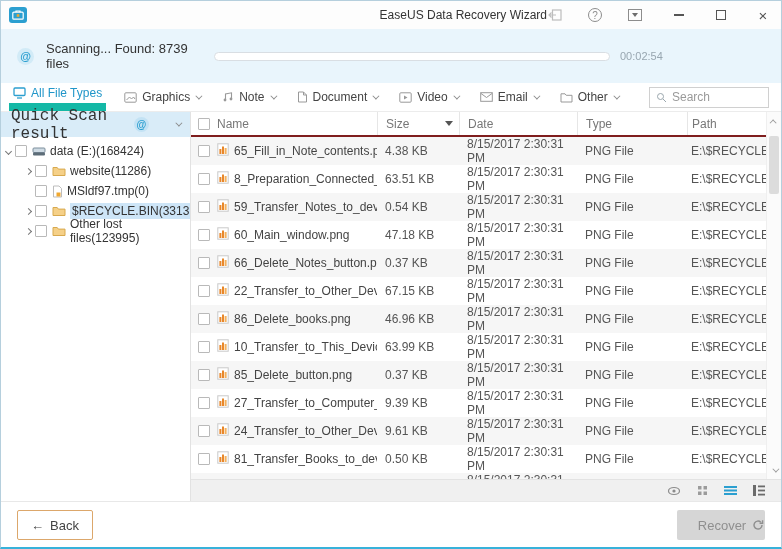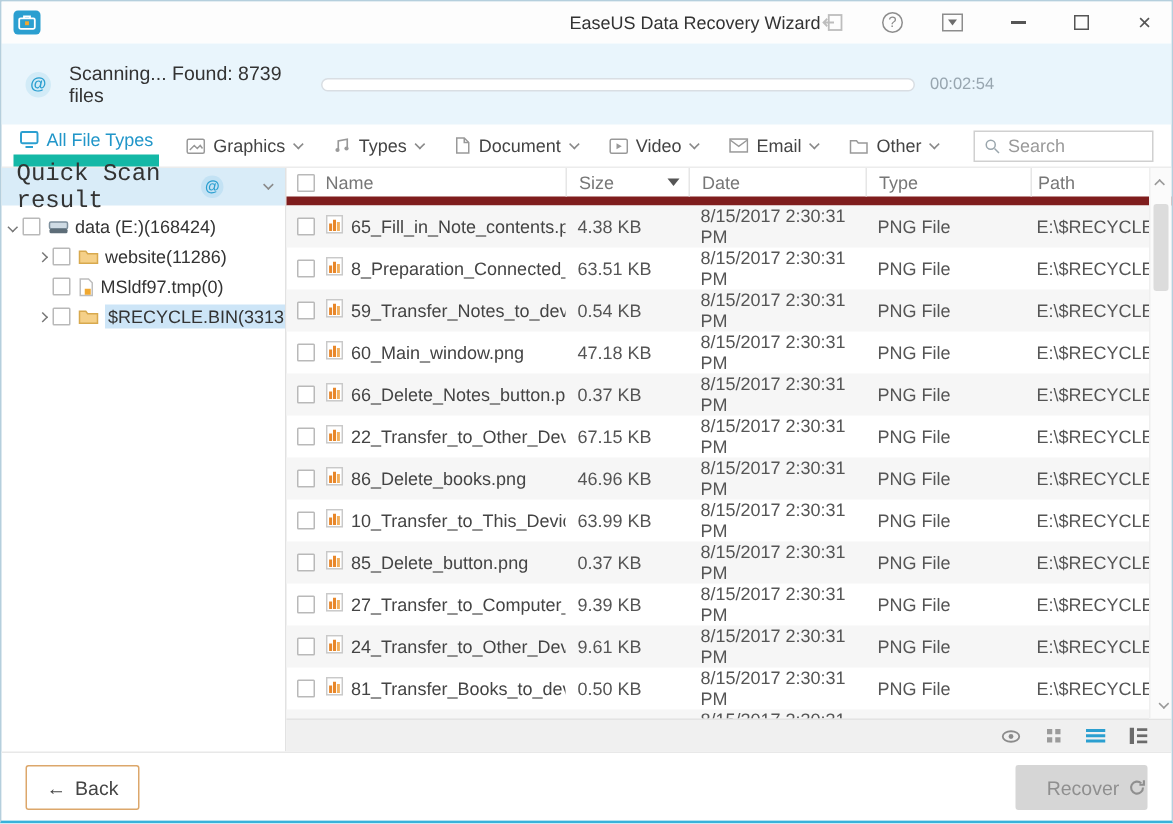--- a/index.html
+++ b/index.html
@@ -48,21 +48,21 @@
   .tw { width: 14px; flex: none; display: flex; justify-content: center; }
   .exp-open { width: 5px; height: 5px; border-right: 1.2px solid #777; border-bottom: 1.2px solid #777; transform: rotate(45deg); }
   .exp-closed { width: 5px; height: 5px; border-right: 1.2px solid #777; border-bottom: 1.2px solid #777; transform: rotate(-45deg); }
   .cbx { width: 12px; height: 12px; border: 1px solid #b9b9b9; background: #fff; border-radius: 1px; flex: none; }
   .tree-row .icon { margin: 0 4px 0 5px; display: inline-flex; }
   .lbl-selected { background: #cde5f7; padding: 1px 2px; }
   .indent1 { margin-left: 20px; }
 
   
   .content { flex: 1; display: flex; flex-direction: column; position: relative; min-width: 0; }
-  .thead { height: 25px; display: flex; align-items: stretch; border-bottom: 6px solid #7f1d1d; color: #777; font-size: 12px; padding-right: 15px; flex: none; }
+  .thead { height: 25px; display: flex; align-items: stretch; border-bottom: 2px solid #7f1d1d; color: #777; font-size: 12px; padding-right: 15px; flex: none; }
   .th { display: flex; align-items: center; }
   .sep { border-left: 1px solid #e6e6e6; }
   .c-check { width: 26px; display: flex; align-items: center; justify-content: center; flex: none; }
   .c-name { width: 160px; display: flex; align-items: center; gap: 5px; overflow: hidden; white-space: nowrap; flex: none; }
   .c-size { width: 82px; padding-left: 8px; flex: none; }
   .c-date { width: 118px; padding-left: 8px; flex: none; }
   .c-type { width: 110px; padding-left: 8px; flex: none; }
   .c-path { flex: 1; padding-left: 4px; overflow: hidden; white-space: nowrap; min-width: 0; }
   .th.c-size { display: flex; justify-content: space-between; align-items: center; padding-right: 6px; }
   .sort-caret { width: 0; height: 0; border-left: 4px solid transparent; border-right: 4px solid transparent; border-top: 5px solid #555; }
@@ -153,21 +153,21 @@
         </svg>
       <span>Graphics</span>
         <span class="chev"></span>
     </span>
     <span class="tab">
       <svg width="12" height="12" viewBox="0 0 12 12">
           <path d="M3.5 9 V3 l6-1.2 V8" fill="none" stroke="#999" stroke-width="1.1"></path>
           <circle cx="3" cy="9" r="1.4" fill="#999"></circle>
           <circle cx="9" cy="8" r="1.4" fill="#999"></circle>
         </svg>
-      <span>Types</span>
+      <span>Note</span>
         <span class="chev"></span>
     </span>
     <span class="tab">
       <svg width="11" height="12" viewBox="0 0 11 12">
           <path d="M1.5 1 h5 l3 3 v7 h-8 z" fill="none" stroke="#999"></path>
           <path d="M6.5 1 v3 h3" fill="none" stroke="#999"></path>
         </svg>
       <span>Document</span>
         <span class="chev"></span>
     </span>
@@ -253,20 +253,32 @@
               <span class="exp-closed"></span>
             </span>
           <span class="cbx"></span>
           <span class="icon">
             <svg width="14" height="12" viewBox="0 0 14 12">
                 <path d="M1 10.5 V2.5 h4.2 l1.2 1.6 H13 v6.4 z" fill="#f5d088" stroke="#d8a94e"></path>
               </svg>
           </span>
           <span class="lbl-selected">$RECYCLE.BIN(33137)</span>
         </div>
+        <div class="tree-row indent1">
+          <span class="tw">
+              <span class="exp-closed"></span>
+            </span>
+          <span class="cbx"></span>
+          <span class="icon">
+            <svg width="14" height="12" viewBox="0 0 14 12">
+                <path d="M1 10.5 V2.5 h4.2 l1.2 1.6 H13 v6.4 z" fill="#f5d088" stroke="#d8a94e"></path>
+              </svg>
+          </span>
+          <span>Other lost files(123995)</span>
+        </div>
       </div>
     </div>
 
     <div class="content">
       <div class="thead">
         <span class="th c-check">
             <span class="cbx"></span>
           </span>
         <span class="th c-name">
             <span>Name</span>

